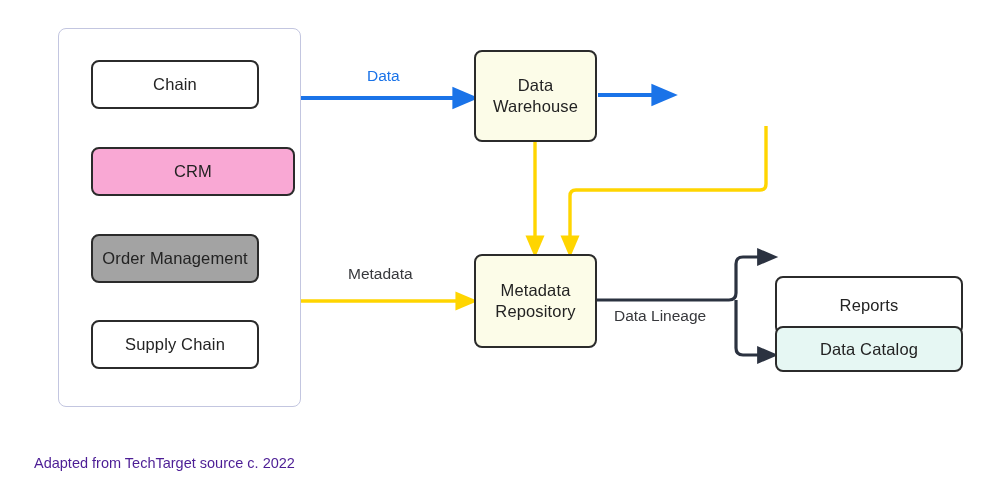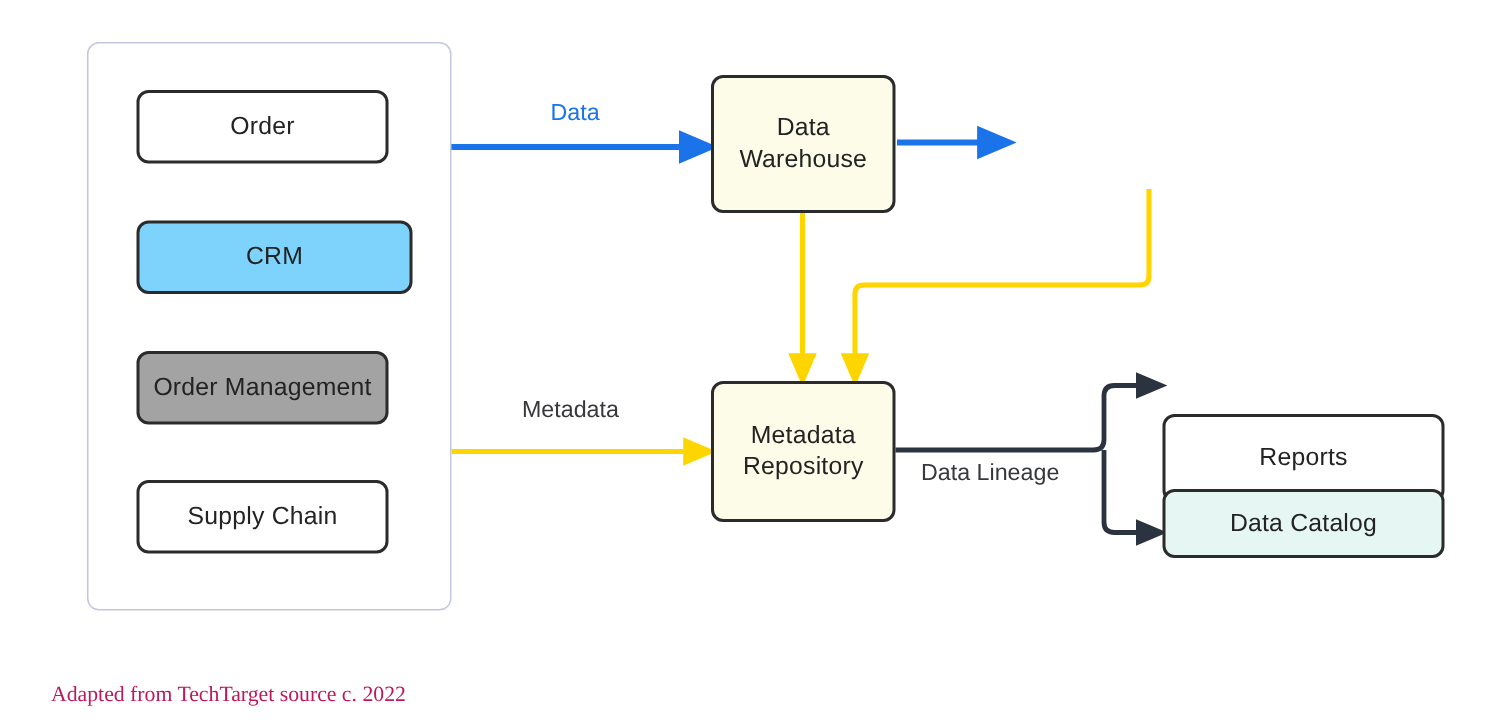--- a/index.html
+++ b/index.html
@@ -56,23 +56,22 @@
     white-space: nowrap;
     background: #ffffff;
     padding: 0 3px;
   }
   .edge-label.accent-blue {
     color: #1a73e8;
   }
   .caption {
     position: absolute;
     font-size: 14.5px;
-    color: #be185d;
+    color: #4c1d95;
     white-space: nowrap;
-    font-family: Liberation Serif, serif;
   }
 </style>
 </head>
 <body>
 
 <div id="canvas">
 
   <svg class="wires" viewBox="0 0 992 482" xmlns="http://www.w3.org/2000/svg">
     <defs>
       <marker id="arw-gray" markerWidth="9" markerHeight="9" refX="4.5" refY="4" orient="auto" markerUnits="strokeWidth">
@@ -122,23 +121,23 @@
     <g>
       <path d="M597,300 L729,300 Q736,300 736,293 L736,264 Q736,257 743,257 L768,257" stroke="#2b3240" stroke-width="3.2" fill="none" marker-end="url(#arw-dark)"></path>
     </g>
     <g>
       <path d="M736,300 L736,348 Q736,355 743,355 L768,355" stroke="#2b3240" stroke-width="3.2" fill="none" marker-end="url(#arw-dark)"></path>
     </g>
   </svg>
 
   <div class="group-box" style="left:58px; top:28px; width:243px; height:379px;"></div>
 
-  <div class="node" style="left:91px; top:60px; width:168px; height:49px; background:#ffffff;">Order</div>
+  <div class="node" style="left:91px; top:60px; width:168px; height:49px; background:#ffffff;">Chain</div>
 
-  <div class="node" style="left:91px; top:147px; width:184px; height:49px; background:#7dd3fc;">CRM</div>
+  <div class="node" style="left:91px; top:147px; width:204px; height:49px; background:#f9a8d4;">CRM</div>
 
   <div class="node" style="left:91px; top:234px; width:168px; height:49px; background:#a3a3a3;">Order Management</div>
 
   <div class="node" style="left:91px; top:320px; width:168px; height:49px; background:#ffffff;text-align:center;">Supply Chain</div>
 
   <div class="node" style="left:474px; top:50px; width:123px; height:92px; background:#fcfce8;">Data
 Warehouse</div>
 
 
   <div class="node" style="left:474px; top:254px; width:123px; height:94px; background:#fcfce8;">Metadata

